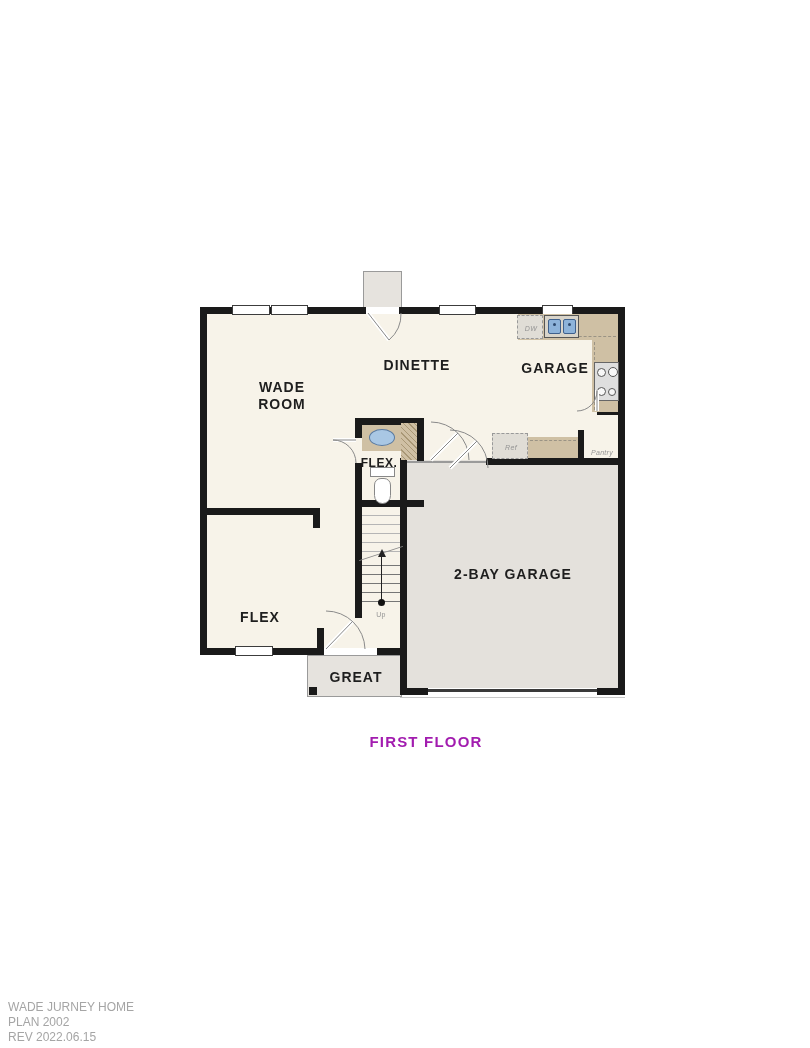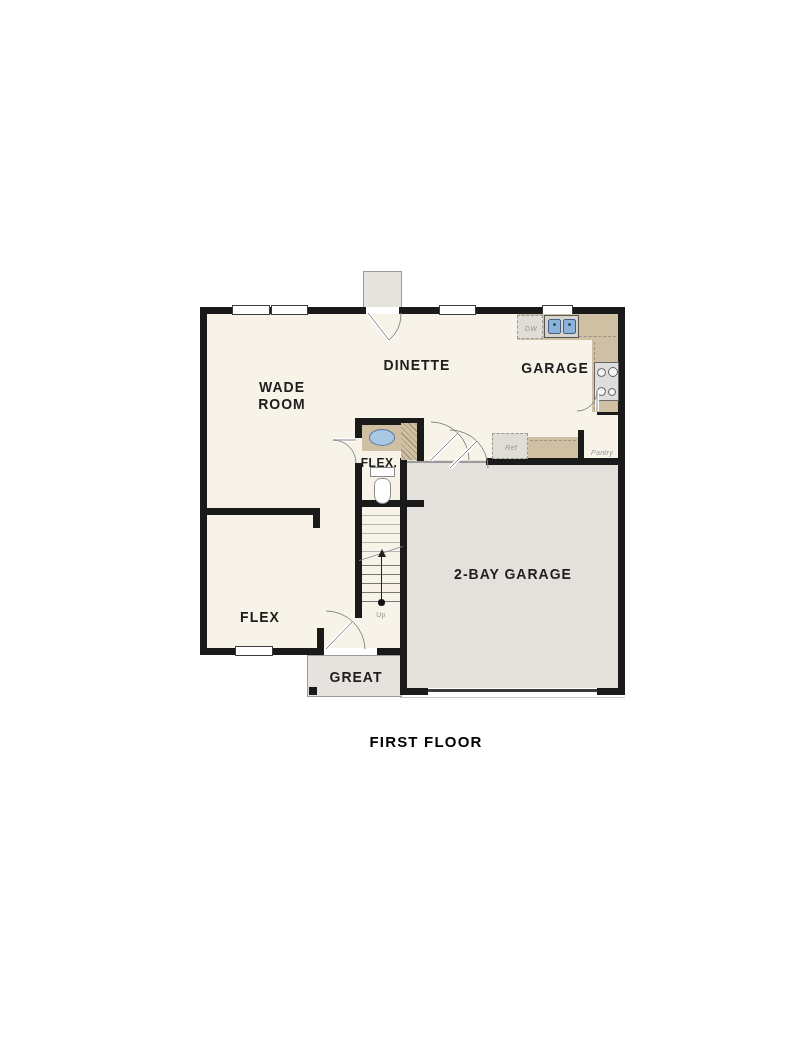--- a/index.html
+++ b/index.html
@@ -40,21 +40,21 @@
               border-bottom:8px solid #222;}
   .arrow-dot{width:7px;height:7px;border-radius:50%;background:#111;}
   
   .room-label{position:absolute;transform:translate(-50%,-50%);font-weight:bold;
               font-size:14px;letter-spacing:1px;color:var(--label,#1e1e1e);white-space:nowrap;}
   .room-label.wrap{white-space:normal;text-align:center;width:88px;line-height:1.18;}
   .small-label{font-size:12px;letter-spacing:.5px;}
   .tiny-label{position:absolute;transform:translate(-50%,-50%);font-size:7px;font-style:italic;
               color:var(--muted,#949494);letter-spacing:.3px;white-space:nowrap;}
   .plan-title{position:absolute;transform:translate(-50%,-50%);font-weight:bold;font-size:15px;
-              letter-spacing:1.2px;color:#000000;white-space:nowrap;}
+              letter-spacing:1.2px;color:#a21caf;white-space:nowrap;}
   .footer{position:absolute;left:8px;top:1000px;font-size:12px;line-height:15px;
           color:var(--footer-text,#a5a5a5);}
   svg.overlay{position:absolute;left:0;top:0;pointer-events:none;}
   .door-arc{fill:none;stroke:#8a8a8a;stroke-width:1;}
   .door-leaf{fill:none;stroke:#fff;stroke-width:4;}
   .door-leaf-edge{fill:none;stroke:#888;stroke-width:1;}
 </style>
 </head>
 <body>
 
@@ -168,14 +168,19 @@
   <span class="room-label wrap" style="left:282px;top:396px;">WADE ROOM</span>
   <span class="room-label" style="left:417px;top:365px;">DINETTE</span>
   <span class="room-label" style="left:555px;top:368px;">GARAGE</span>
   <span class="room-label small-label" style="left:379px;top:463px;">FLEX.</span>
   <span class="room-label" style="left:260px;top:573px;margin-top:44px;">FLEX</span>
   <span class="room-label" style="left:513px;top:574px;">2-BAY GARAGE</span>
   <span class="room-label" style="left:356px;top:677px;">GREAT</span>
 
   <span class="plan-title" style="left:426px;top:741px;">FIRST FLOOR</span>
 
+  <div class="footer">
+    <div>WADE JURNEY HOME</div>
+    <div>PLAN 2002</div>
+    <div>REV 2022.06.15</div>
+  </div>
 
 </div>
 
 </body></html>

